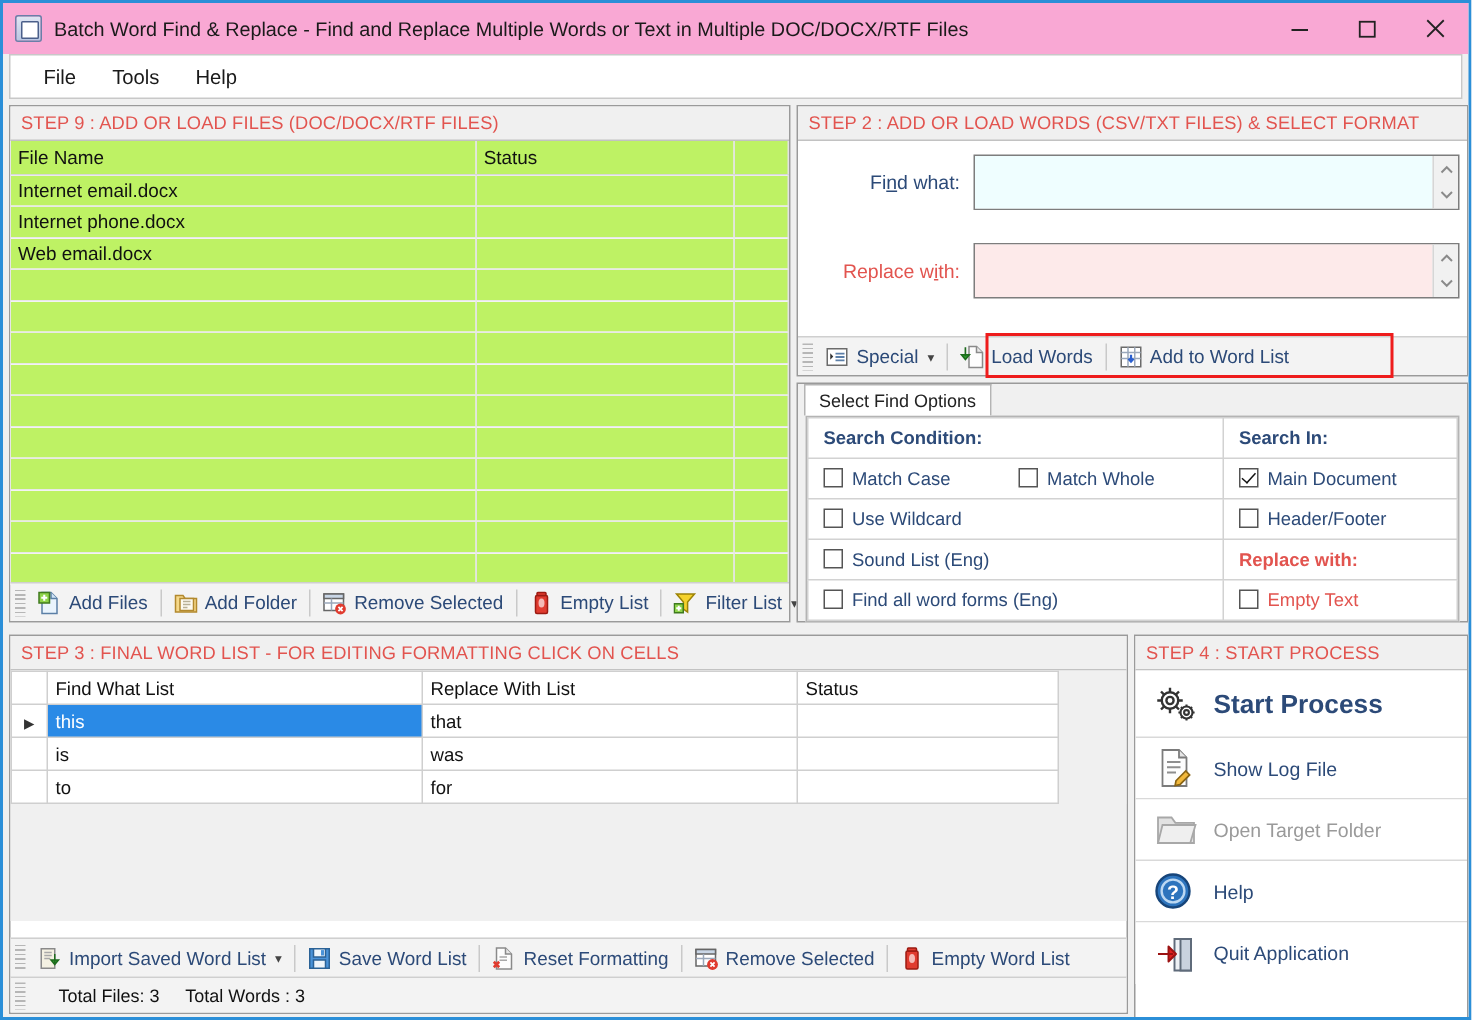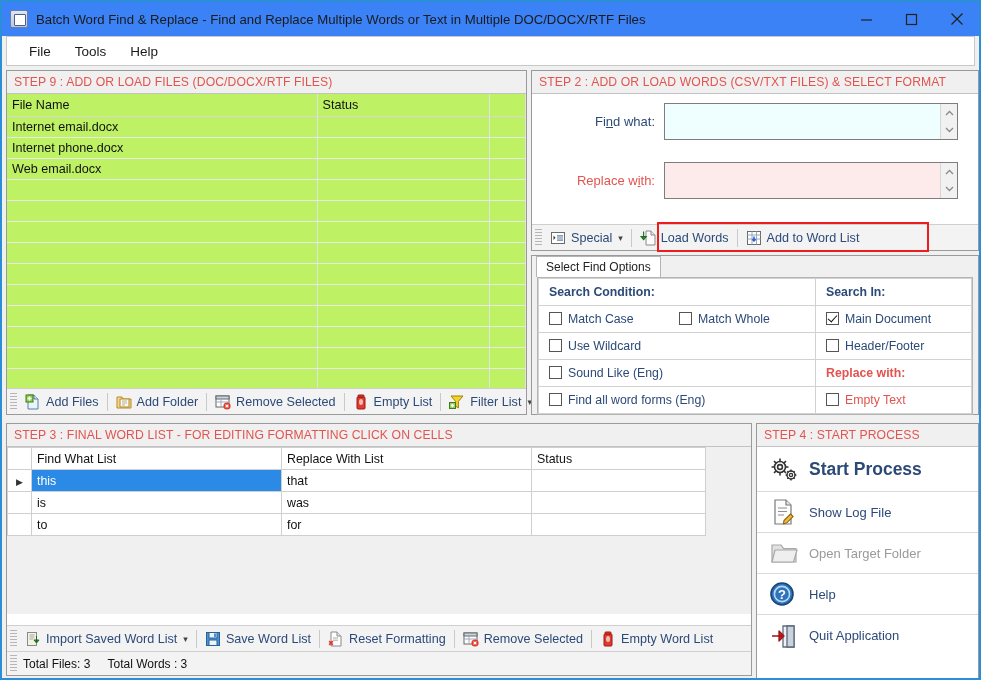--- a/index.html
+++ b/index.html
@@ -14,21 +14,21 @@
     position: relative;
     width: 981px; height: 680px;
     border: 2px solid #2b8fd8;
     background: #f0f0f0;
     overflow: hidden;
   }
 
   
   .titlebar {
     height: 34px;
-    background: #3b82f6;
+    background: #f9a8d4;
     display: flex;
     align-items: center;
     position: relative;
   }
   .titlebar .app-icon {
     width: 18px; height: 18px;
     margin-left: 8px; margin-right: 8px;
     border: 1px solid #6a7fa8;
     border-radius: 2px;
     background: linear-gradient(#dfe6f3, #b9c7e2);
@@ -130,21 +130,21 @@
     height: 24px; padding: 0 6px;
     font-size: 12.6px; color: #2c4a78;
     white-space: nowrap;
   }
   .tb-sep { width: 1px; height: 18px; background: #c9c9c9; margin: 0 2px; flex:none; }
   .tb-ico { width: 16px; height: 16px; margin-right: 5px; flex:none; display:block; }
   .caret { margin-left: 6px; font-size: 9px; color: #444; }
 
   
   #step2 { left: 529px; top: 68px; width: 448px; height: 181px; }
-  .field-row { display: flex; align-items: center; padding: 0 20px; border-radius: 18px; }
+  .field-row { display: flex; align-items: center; padding: 0 5px; border-radius: 18px; }
   .field-label {
     width: 112px; text-align: right; padding-right: 9px;
     font-size: 13px; white-space: nowrap;
   }
   .lbl-find { color: #2c4a78; }
   .lbl-rep  { color: #e2544f; }
   .field-label u { text-decoration: underline; }
   .spinbox {
     flex: 1; height: 37px;
     border: 1px solid #7d7d7d;
@@ -226,21 +226,21 @@
   .wl .rowhdr { width: 24px; background: #fff; padding: 0; text-align: center; }
   .wl tr.sel td.fw { background: #2a8ae6; color: #fff; }
   .rowarrow { color: #333; font-size: 9px; line-height: 1; }
   .statusbar {
     position: absolute; left: 0; right: 0; bottom: 0;
     height: 24px; background: #f3f3f3;
     border-top: 1px solid #cfcfcf;
     display: flex; align-items: center;
     font-size: 12px; color: #111;
   }
-  .statusbar .sb-text { margin-left: 4px; }
+  .statusbar .sb-text { margin-left: 20px; }
   .statusbar .sb-text span { margin-right: 14px; }
 
   
   #step4 { left: 754px; top: 421px; width: 223px; height: 298px; }
   .big-item {
     display: flex; align-items: center;
     height: 41px; padding-left: 10px;
     border-bottom: 1px solid #d9d9d9;
     background: #fff;
   }
@@ -537,21 +537,21 @@
         <tr>
           <td>
             <span class="opt-inline"><span class="cb"></span><span>Use Wildcard</span></span>
           </td>
           <td>
             <span class="opt-inline"><span class="cb"></span><span>Header/Footer</span></span>
           </td>
         </tr>
         <tr>
           <td>
-            <span class="opt-inline"><span class="cb"></span><span>Sound Like (Eng)</span></span>
+            <span class="opt-inline"><span class="cb"></span><span>Sound List (Eng)</span></span>
           </td>
           <td class="opthdr red">Replace with:</td>
         </tr>
         <tr>
           <td>
             <span class="opt-inline"><span class="cb"></span><span>Find all word forms (Eng)</span></span>
           </td>
           <td>
             <span class="opt-inline"><span class="cb"></span><span class="red-txt">Empty Text</span></span>
           </td>

